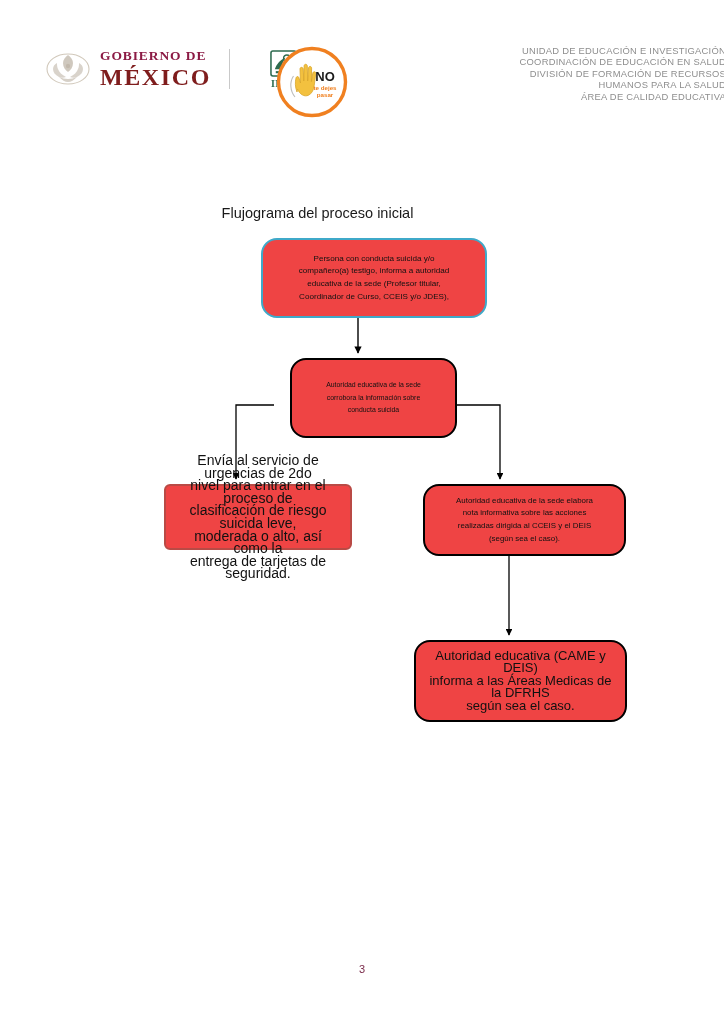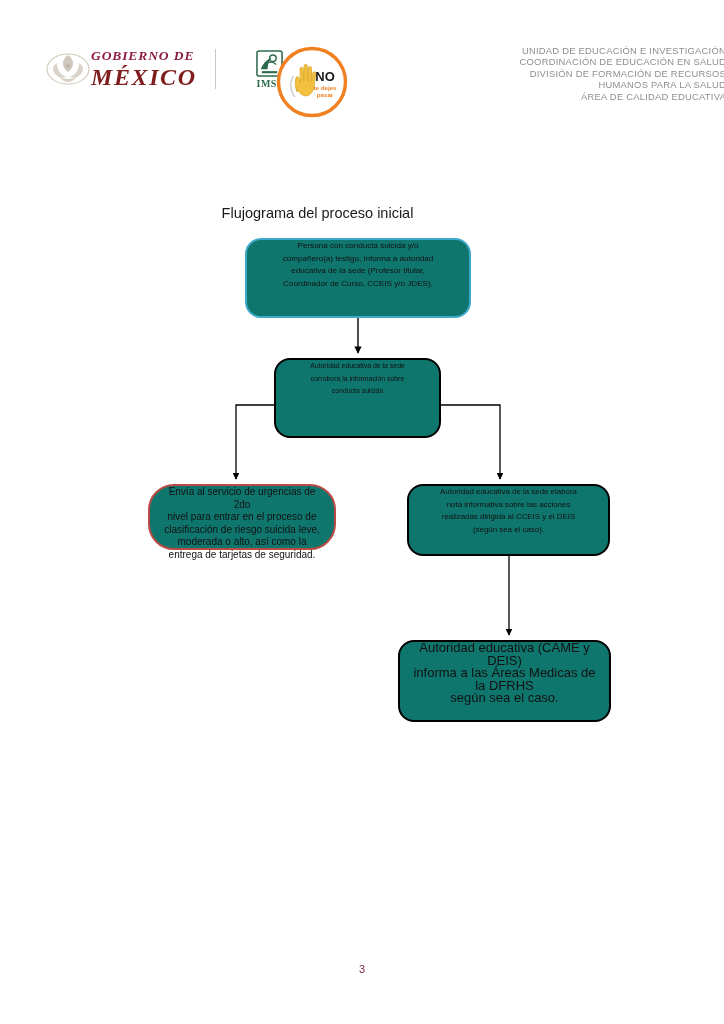--- a/index.html
+++ b/index.html
@@ -27,22 +27,22 @@
     left: 45px; top: 44px;
     display: flex;
     align-items: center;
     height: 50px;
   }
   #eagle-emblem {
     width: 46px; height: 46px;
     opacity: .62;
   }
   #gob-wordmark {
+    margin-left: 9px;
     line-height: 1;
-    font-style: italic;
   }
   #gob-line1 {
     font-family: "Liberation Serif", serif;
     font-weight: bold;
     font-size: 13.5px;
     letter-spacing: 0.9px;
     color: #8c1b45;
     display: block;
   }
   #gob-line2 {
@@ -114,26 +114,27 @@
     position: absolute;
     left: 0; top: 0;
     width: 724px; height: 1024px;
     pointer-events: none;
   }
 
   .node {
     position: absolute;
     box-sizing: border-box;
     display: flex;
-    align-items: flex-start;
+    align-items: center;
     justify-content: center;
     text-align: center;
-    background: #0f766e;
+    background: #ef4444;
     color: #111111;
     border-radius: 16px;
+    margin-left: 16px;
   }
   .node span {
     display: block;
     padding: 0 12px;
     line-height: 12.6px;
     white-space: pre-line;
   }
 
   #node-report {
     left: 245px; top: 238px;
@@ -144,22 +145,22 @@
   #node-verify {
     left: 274px; top: 358px;
     width: 167px; height: 80px;
     border: 2.6px solid #000000;
     font-size: 6.9px;
   }
   #node-emergency {
     left: 148px; top: 484px;
     width: 188px; height: 66px;
     border: 2.2px solid #b94a45;
-    border-radius: 26px;
-    font-size: 10px;
+    border-radius: 6px;
+    font-size: 14px;
   }
   #node-note {
     left: 407px; top: 484px;
     width: 203px; height: 72px;
     border: 2.6px solid #000000;
     font-size: 7.9px;
   }
   #node-inform {
     left: 398px; top: 640px;
     width: 213px; height: 82px;

